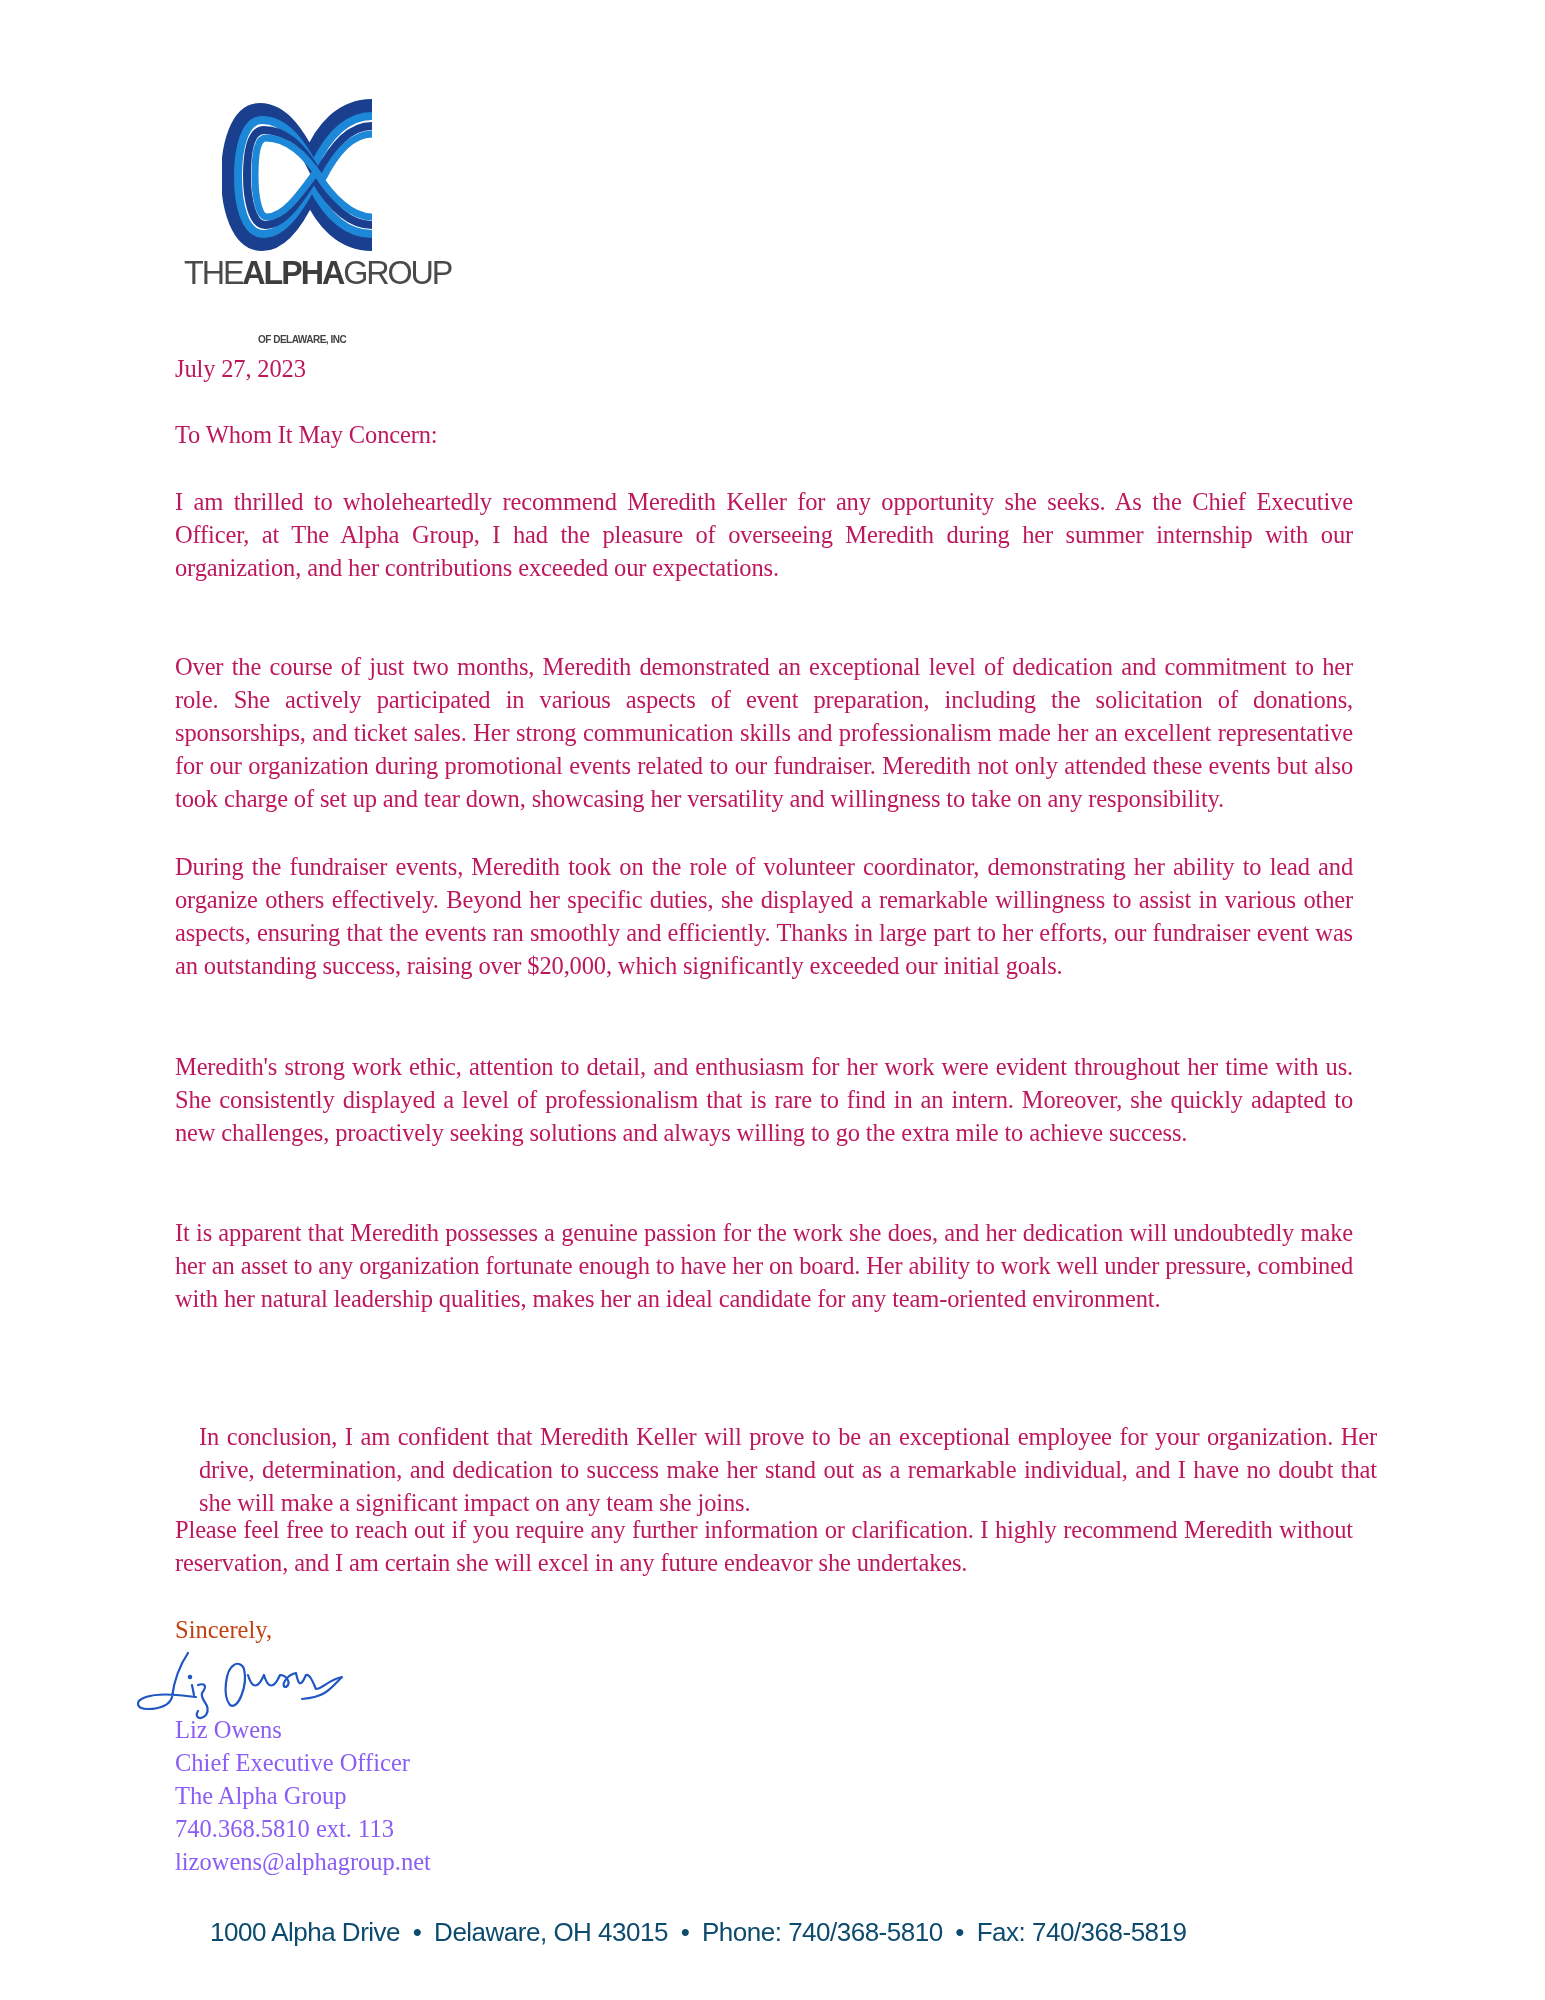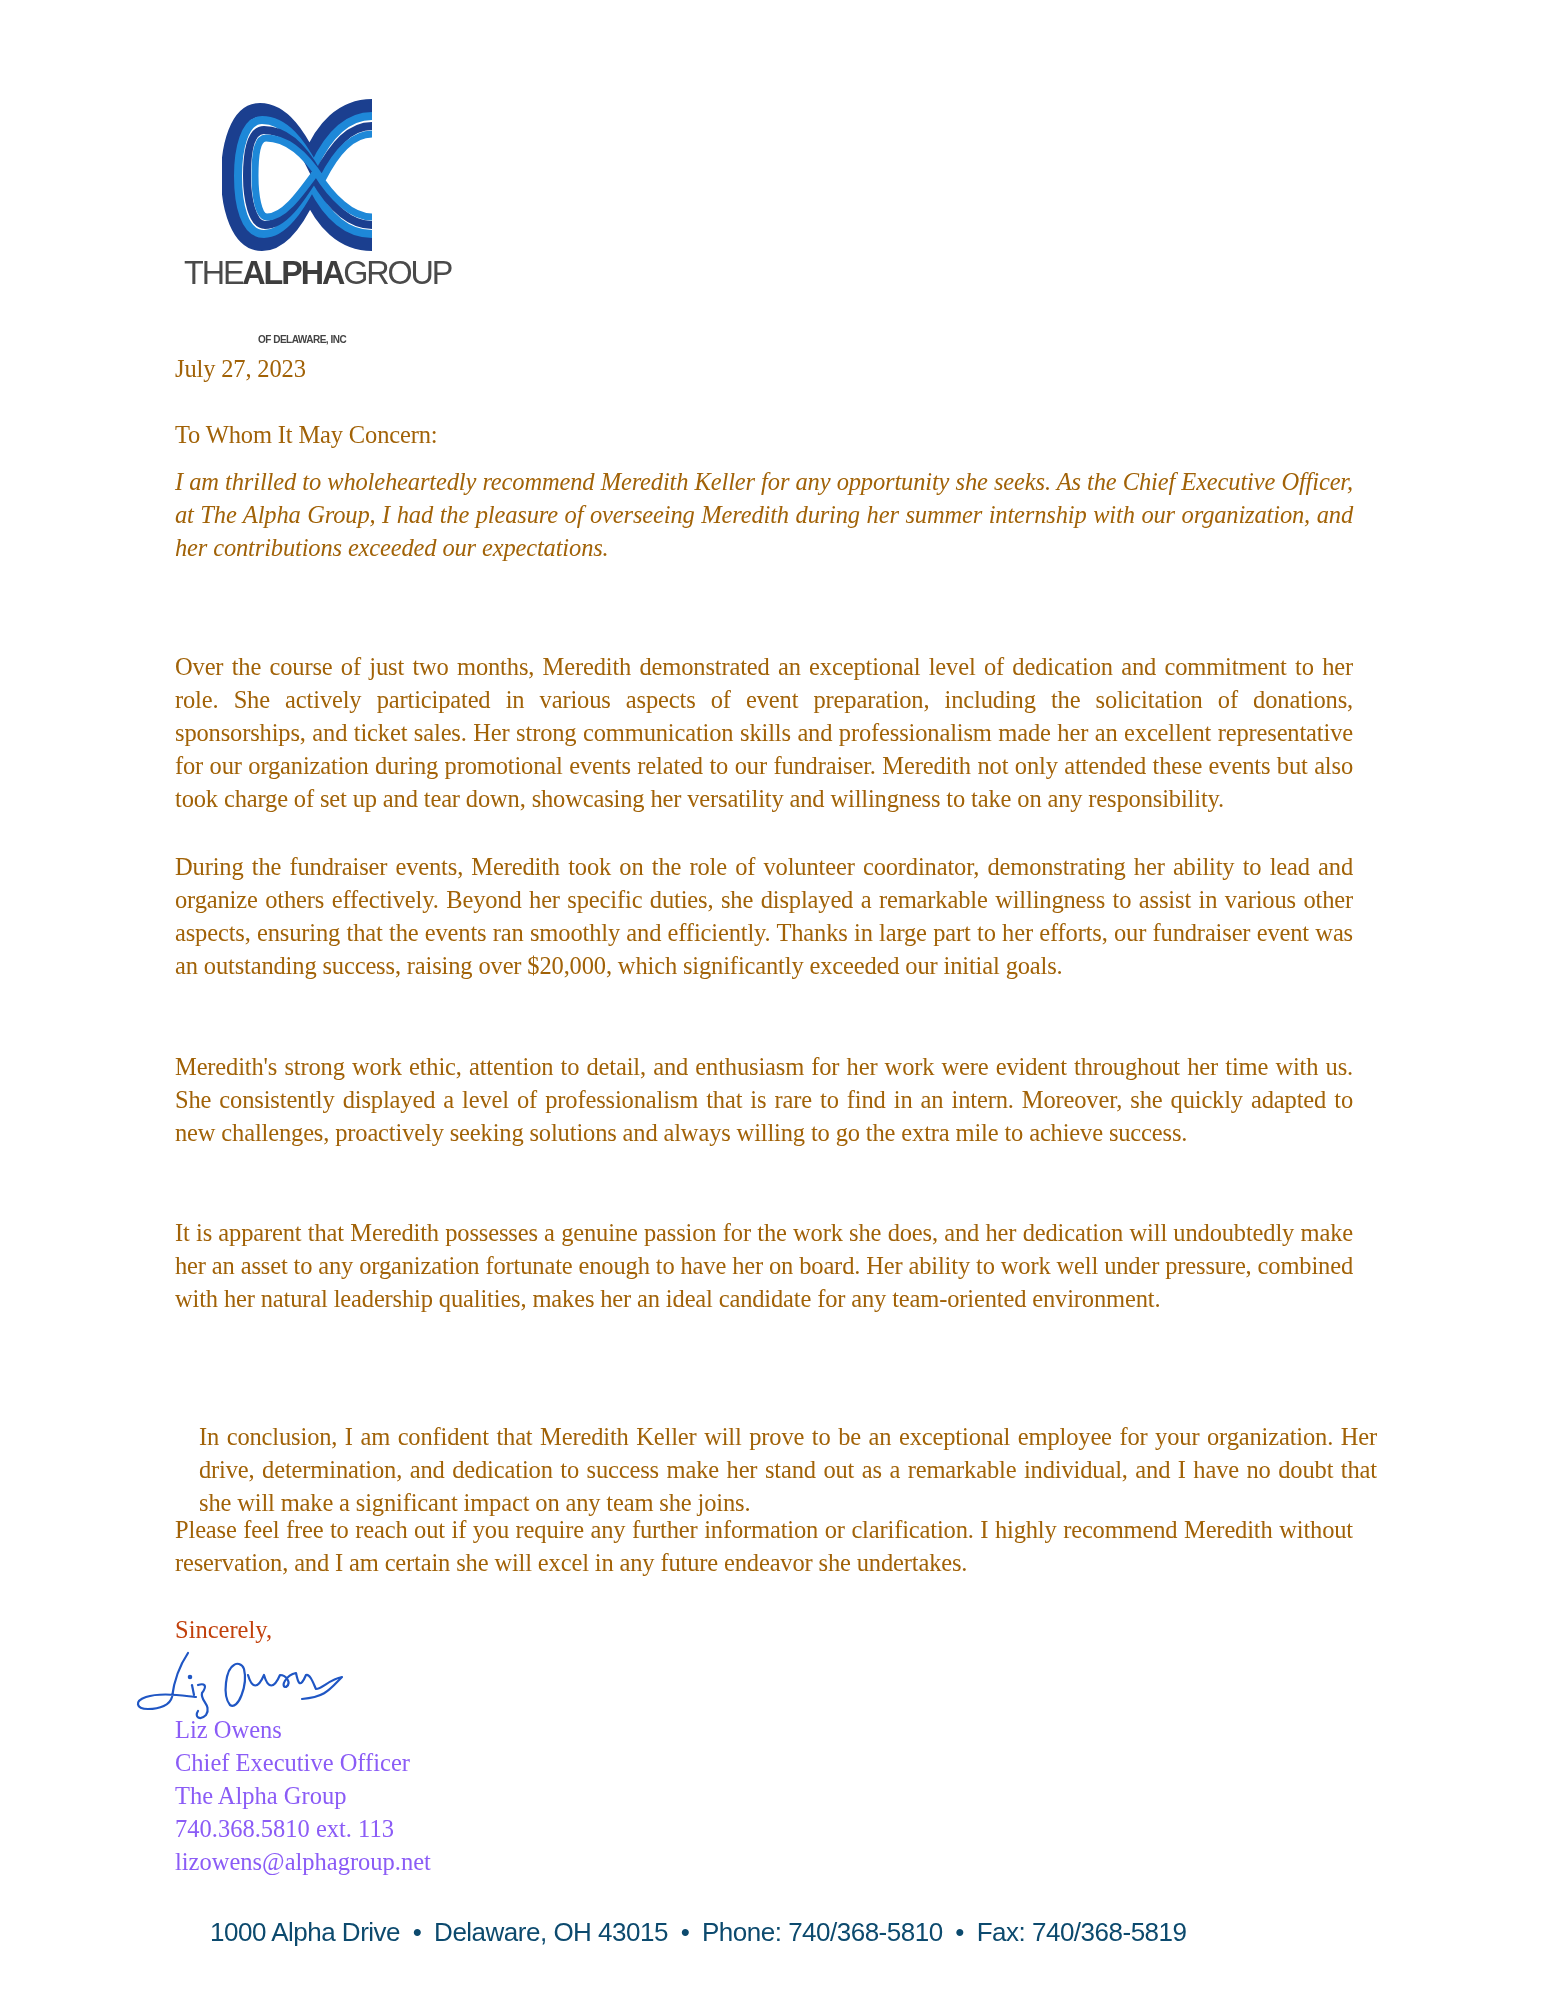--- a/index.html
+++ b/index.html
@@ -5,25 +5,25 @@
   html, body { margin:0; padding:0; background:#ffffff; }
   body { width:1545px; height:2000px; position:relative; overflow:hidden;
          font-family:"Liberation Serif", "DejaVu Serif", serif; color:#3a3a3a; }
   .logo { position:absolute; left:180px; top:92px; width:290px; height:225px; }
   .logo svg.mark { position:absolute; left:42px; top:6px; width:186px; height:154px; }
   .wordmark { position:absolute; left:4px; top:160px; font-family:"Liberation Sans","DejaVu Sans",sans-serif;
               font-size:34px; letter-spacing:-2.2px; color:#4a4a4a; white-space:nowrap; line-height:40px; transform:scaleX(0.95); transform-origin:left; }
   .wordmark b { font-weight:900; color:#3d3d3d; }
   .sub { position:absolute; left:78px; top:206px; font-family:"Liberation Sans","DejaVu Sans",sans-serif;
          font-size:10px; font-weight:bold; letter-spacing:-0.5px; color:#444; white-space:nowrap;margin-top:36px; }
-  .text { position:absolute; left:175px; width:1178px; font-size:24.5px; line-height:33px; color:#a16207;
+  .text { position:absolute; left:175px; width:1178px; font-size:24.5px; line-height:33px; color:#be185d;
           text-align:justify; letter-spacing:-0.15px; }
   .date { top:352px; }
   .salutation { top:418px; }
-  .p1 { top:465px;font-style:italic; } .p2 { top:618px;margin-top:32px; } .p3 { top:850px; } .p4 { top:1050px; }
+  .p1 { top:485px; } .p2 { top:618px;margin-top:32px; } .p3 { top:850px; } .p4 { top:1050px; }
   .p5 { top:1216px; } .p6 { top:1420px;margin-left:24px; } .p7 { top:1513px; }
   .closing { position:absolute; left:175px; top:1613px; font-size:24.5px; line-height:33px; color:#c2410c; }
   .sigblock { position:absolute; left:175px; top:1713px; font-size:24.5px; line-height:33px; color:#8b5cf6; }
   .sigblock div { white-space:nowrap; }
   .signature { position:absolute; left:130px; top:1645px; width:270px; height:80px; }
   .footer { position:absolute; left:210px; top:1917px; width:1110px; font-family:Liberation Sans, sans-serif;
             font-size:26px; color:#0c4a6e; white-space:nowrap; letter-spacing:-0.5px; font-weight:300; }
   .footer .sep { padding:0 6px; }
 </style>
 </head>

